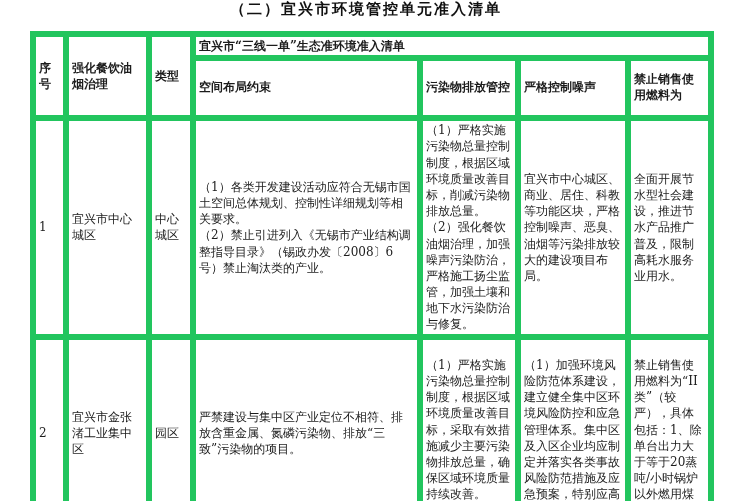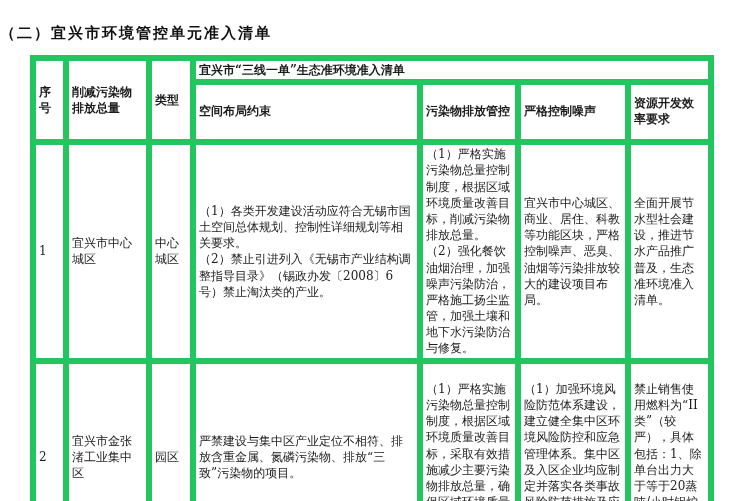--- a/index.html
+++ b/index.html
@@ -6,21 +6,22 @@
   .page {
     position: relative;
     width: 732px;
     height: 501px;
     background: #ffffff;
     font-family: "DejaVu Serif", "Liberation Serif", serif;
     color: #1c1c1c;
     overflow: hidden;
   }
   .doc-title {
-    margin-top: 24px;
+    margin-top: 0;
+    text-align: center;
     font-size: 15px;
     font-weight: bold;
     letter-spacing: 2px;
     color: #111;
   }
   table.admission {
     border-collapse: collapse;
     table-layout: fixed;
     width: 678px;
     margin: 12px 0 0 30px;
@@ -67,42 +68,42 @@
       <col style="width:44px">
       <col style="width:227px">
       <col style="width:98px">
       <col style="width:110px">
       <col style="width:83px">
     </colgroup>
 
     <tbody>
         <tr class="span-header-row">
       <th rowspan="2">序号</th>
-      <th rowspan="2">削减污染物排放总量</th>
+      <th rowspan="2">强化餐饮油烟治理</th>
       <th rowspan="2">类型</th>
       <th colspan="4">宜兴市“三线一单”生态准环境准入清单</th>
     </tr>
 
     <tr class="col-header-row">
       <th>空间布局约束</th>
       <th>污染物排放管控</th>
       <th>严格控制噪声</th>
-      <th>资源开发效率要求</th>
+      <th>禁止销售使用燃料为</th>
     </tr>
 
     <tr class="data-row-1">
       <td>1</td>
       <td class="name-col">宜兴市中心城区</td>
       <td class="type-col">中心城区</td>
       <td class="text-cell vm">（1）各类开发建设活动应符合无锡市国土空间总体规划、控制性详细规划等相关要求。
 （2）禁止引进列入《无锡市产业结构调整指导目录》（锡政办发〔2008〕6号）禁止淘汰类的产业。</td>
       <td class="text-cell vt">（1）严格实施污染物总量控制制度，根据区域环境质量改善目标，削减污染物排放总量。
 （2）强化餐饮油烟治理，加强噪声污染防治，严格施工扬尘监管，加强土壤和地下水污染防治与修复。</td>
       <td class="text-cell vm">宜兴市中心城区、商业、居住、科教等功能区块，严格控制噪声、恶臭、油烟等污染排放较大的建设项目布局。</td>
-      <td class="text-cell vm">全面开展节水型社会建设，推进节水产品推广普及，生态准环境准入清单。</td>
+      <td class="text-cell vm">全面开展节水型社会建设，推进节水产品推广普及，限制高耗水服务业用水。</td>
     </tr>
 
     <tr class="data-row-2">
       <td>2</td>
       <td class="name-col">宜兴市金张渚工业集中区</td>
       <td class="type-col">园区</td>
       <td class="text-cell vm">严禁建设与集中区产业定位不相符、排放含重金属、氮磷污染物、排放“三致”污染物的项目。</td>
       <td class="text-cell vt">
         <div class="clip">（1）严格实施污染物总量控制制度，根据区域环境质量改善目标，采取有效措施减少主要污染物排放总量，确保区域环境质量持续改善。
 （2）园区污染物排放总量不得突</div>

